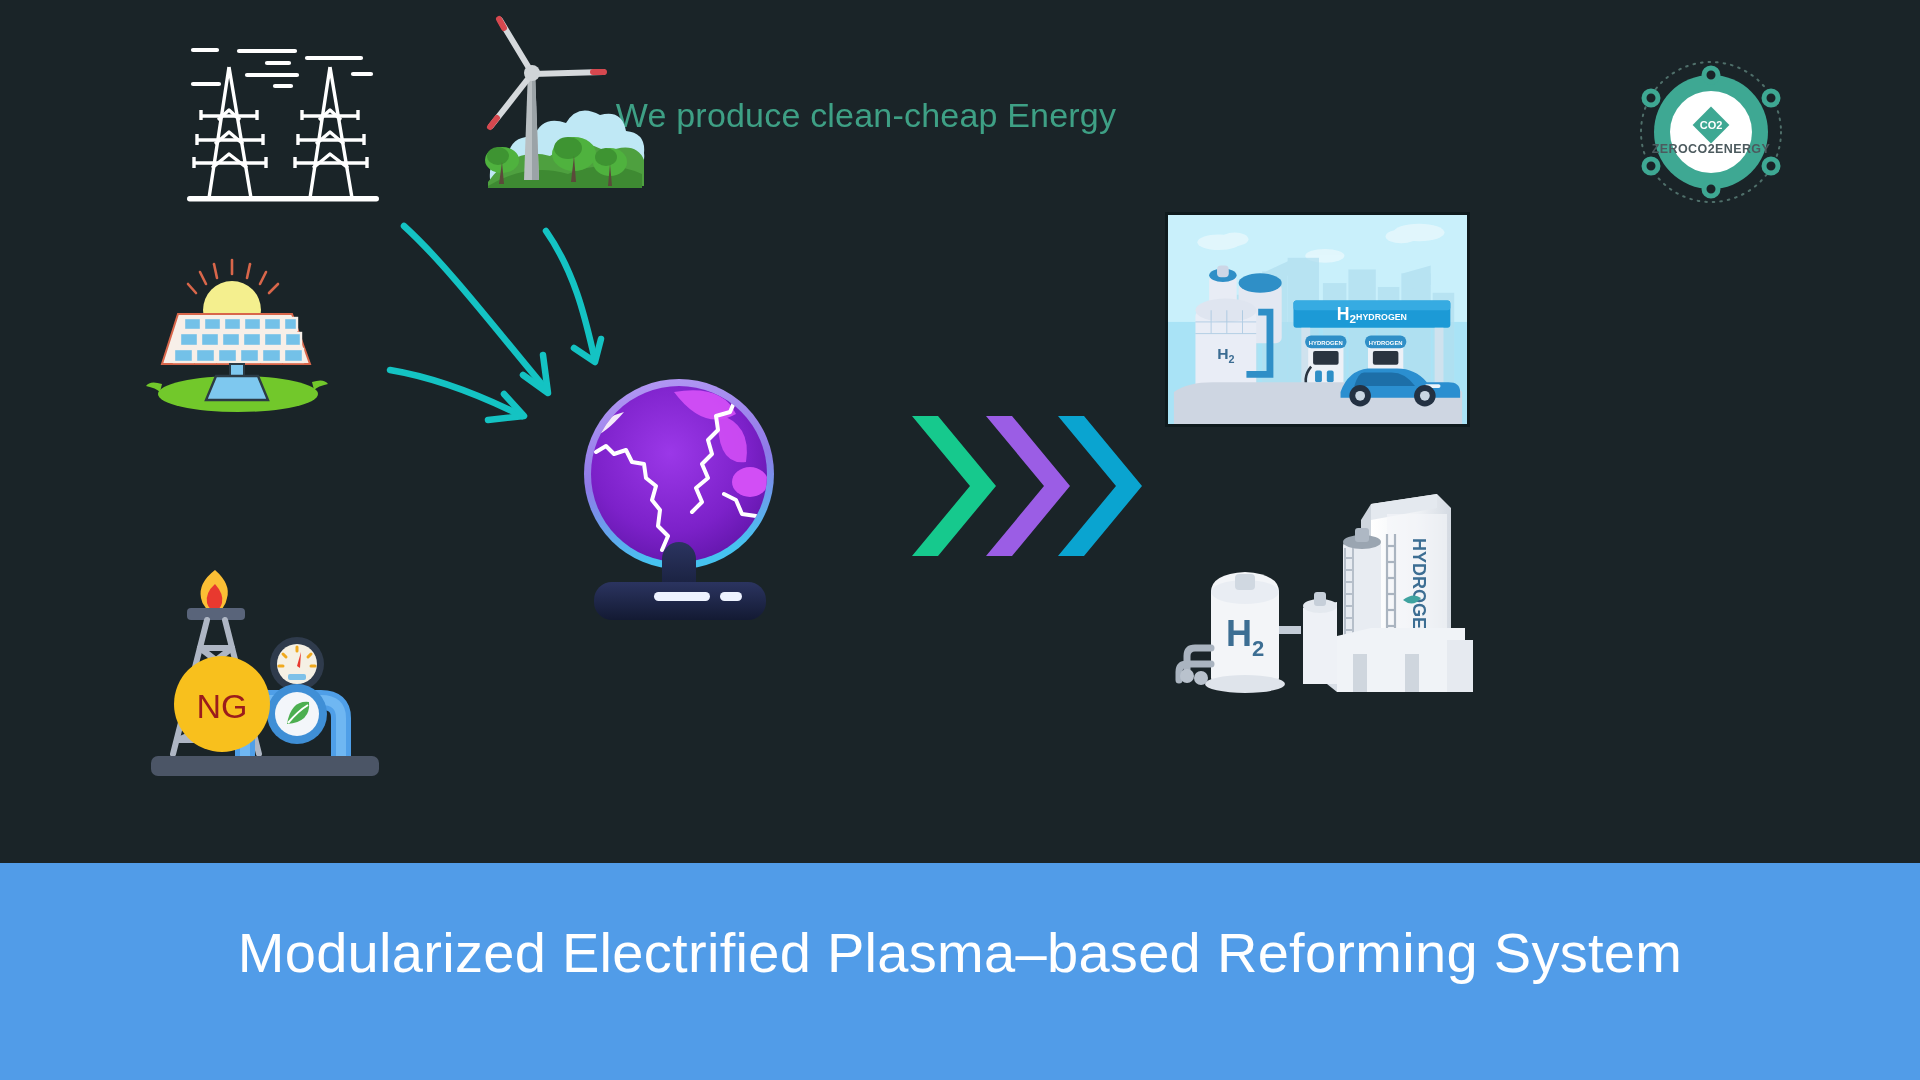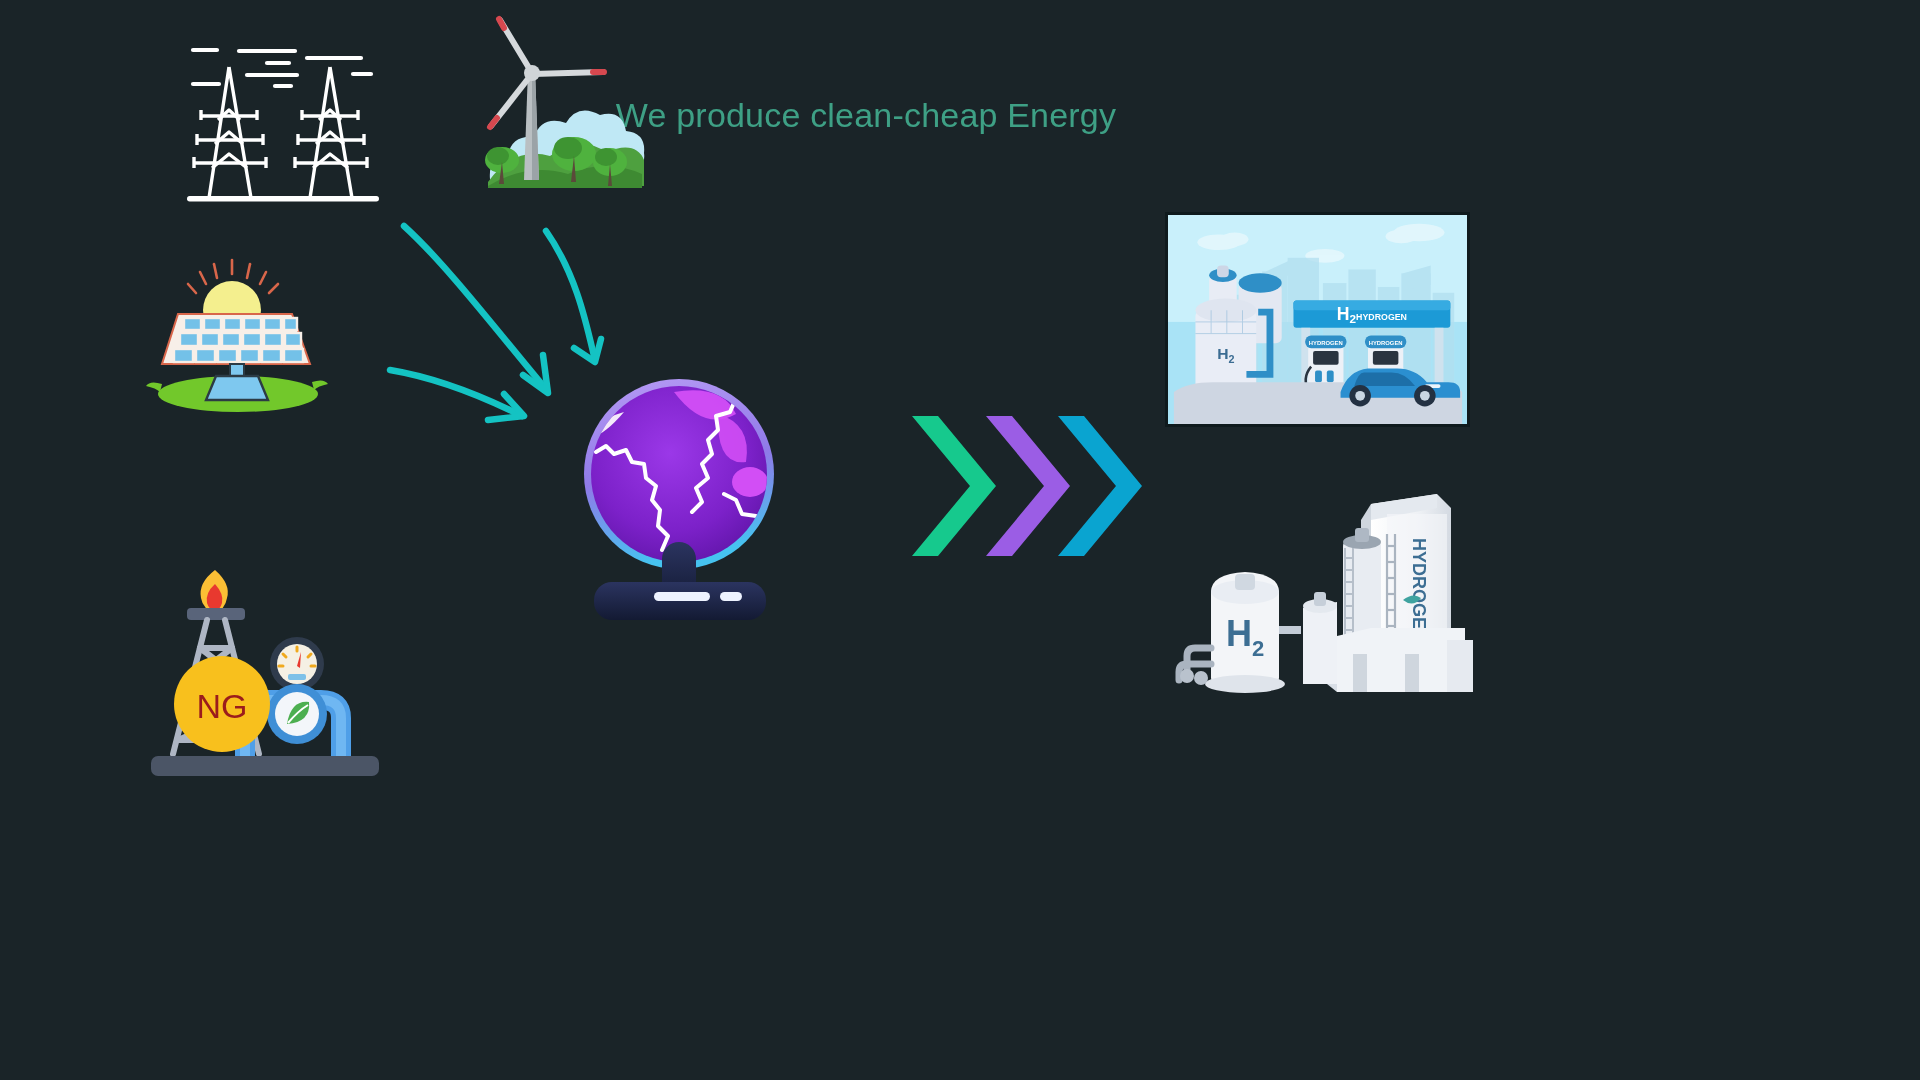--- a/index.html
+++ b/index.html
@@ -61,20 +61,42 @@
   
   .plant{position:absolute;left:1175px;top:478px;width:300px;height:240px;}
 </style>
 </head>
 <body>
 
 <div id="stage">
 
   <div class="headline nosel">We produce clean-cheap Energy</div>
 
+  <div class="logo-wrap">
+    <svg class="logo-svg" viewBox="0 0 210 148">
+
+      <circle cx="105" cy="74" r="70" fill="none" stroke="#4f6f6a" stroke-width="2" stroke-dasharray="1.6 6" stroke-linecap="round"></circle>
+
+      <circle cx="105" cy="74" r="57" fill="#3ea893"></circle>
+      <circle cx="105" cy="74" r="41" fill="#ffffff"></circle>
+
+      <g fill="#1a2428" stroke="#3ea893" stroke-width="5">
+        <circle cx="105" cy="17" r="7"></circle>
+        <circle cx="45" cy="40" r="7"></circle>
+        <circle cx="165" cy="40" r="7"></circle>
+        <circle cx="45" cy="108" r="7"></circle>
+        <circle cx="165" cy="108" r="7"></circle>
+        <circle cx="105" cy="131" r="7"></circle>
+      </g>
+
+      <rect x="92" y="54" width="26" height="26" transform="rotate(45 105 67)" fill="#3ea893"></rect>
+      <text x="105" y="71" text-anchor="middle" font-family="Liberation Sans, sans-serif" font-size="11" font-weight="bold" fill="#ffffff">CO2</text>
+      <text x="105" y="95" text-anchor="middle" font-family="Liberation Sans, sans-serif" font-size="12.5" font-weight="bold" letter-spacing="0.4" fill="#4c5a5e">ZEROCO2ENERGY</text>
+    </svg>
+  </div>
 
   <div class="towers">
     <svg viewBox="0 0 215 182" width="215" height="182">
       <g stroke="#ffffff" stroke-width="4.2" stroke-linecap="round" fill="none">
 
         <line x1="18" y1="18" x2="42" y2="18"></line>
         <line x1="64" y1="19" x2="120" y2="19"></line>
         <line x1="92" y1="31" x2="114" y2="31"></line>
         <line x1="72" y1="43" x2="122" y2="43"></line>
         <line x1="18" y1="52" x2="44" y2="52"></line>
@@ -445,14 +467,17 @@
       <g stroke="#aab4c0" stroke-width="7" fill="none" stroke-linecap="round">
         <path d="M36 170 h-16 q-8 0 -8 8 v14"></path>
         <path d="M36 186 h-24 q-8 0 -8 8 v8"></path>
       </g>
       <circle cx="12" cy="198" r="7" fill="#b9c2cd"></circle>
       <circle cx="26" cy="200" r="7" fill="#b9c2cd"></circle>
       <rect x="104" y="148" width="22" height="8" fill="#c3ccd7"></rect>
     </svg>
   </div>
 
+  <div class="banner">
+    <div class="banner-text nosel">Modularized Electrified Plasma–based Reforming System</div>
+  </div>
 
 </div>
 
 </body></html>

